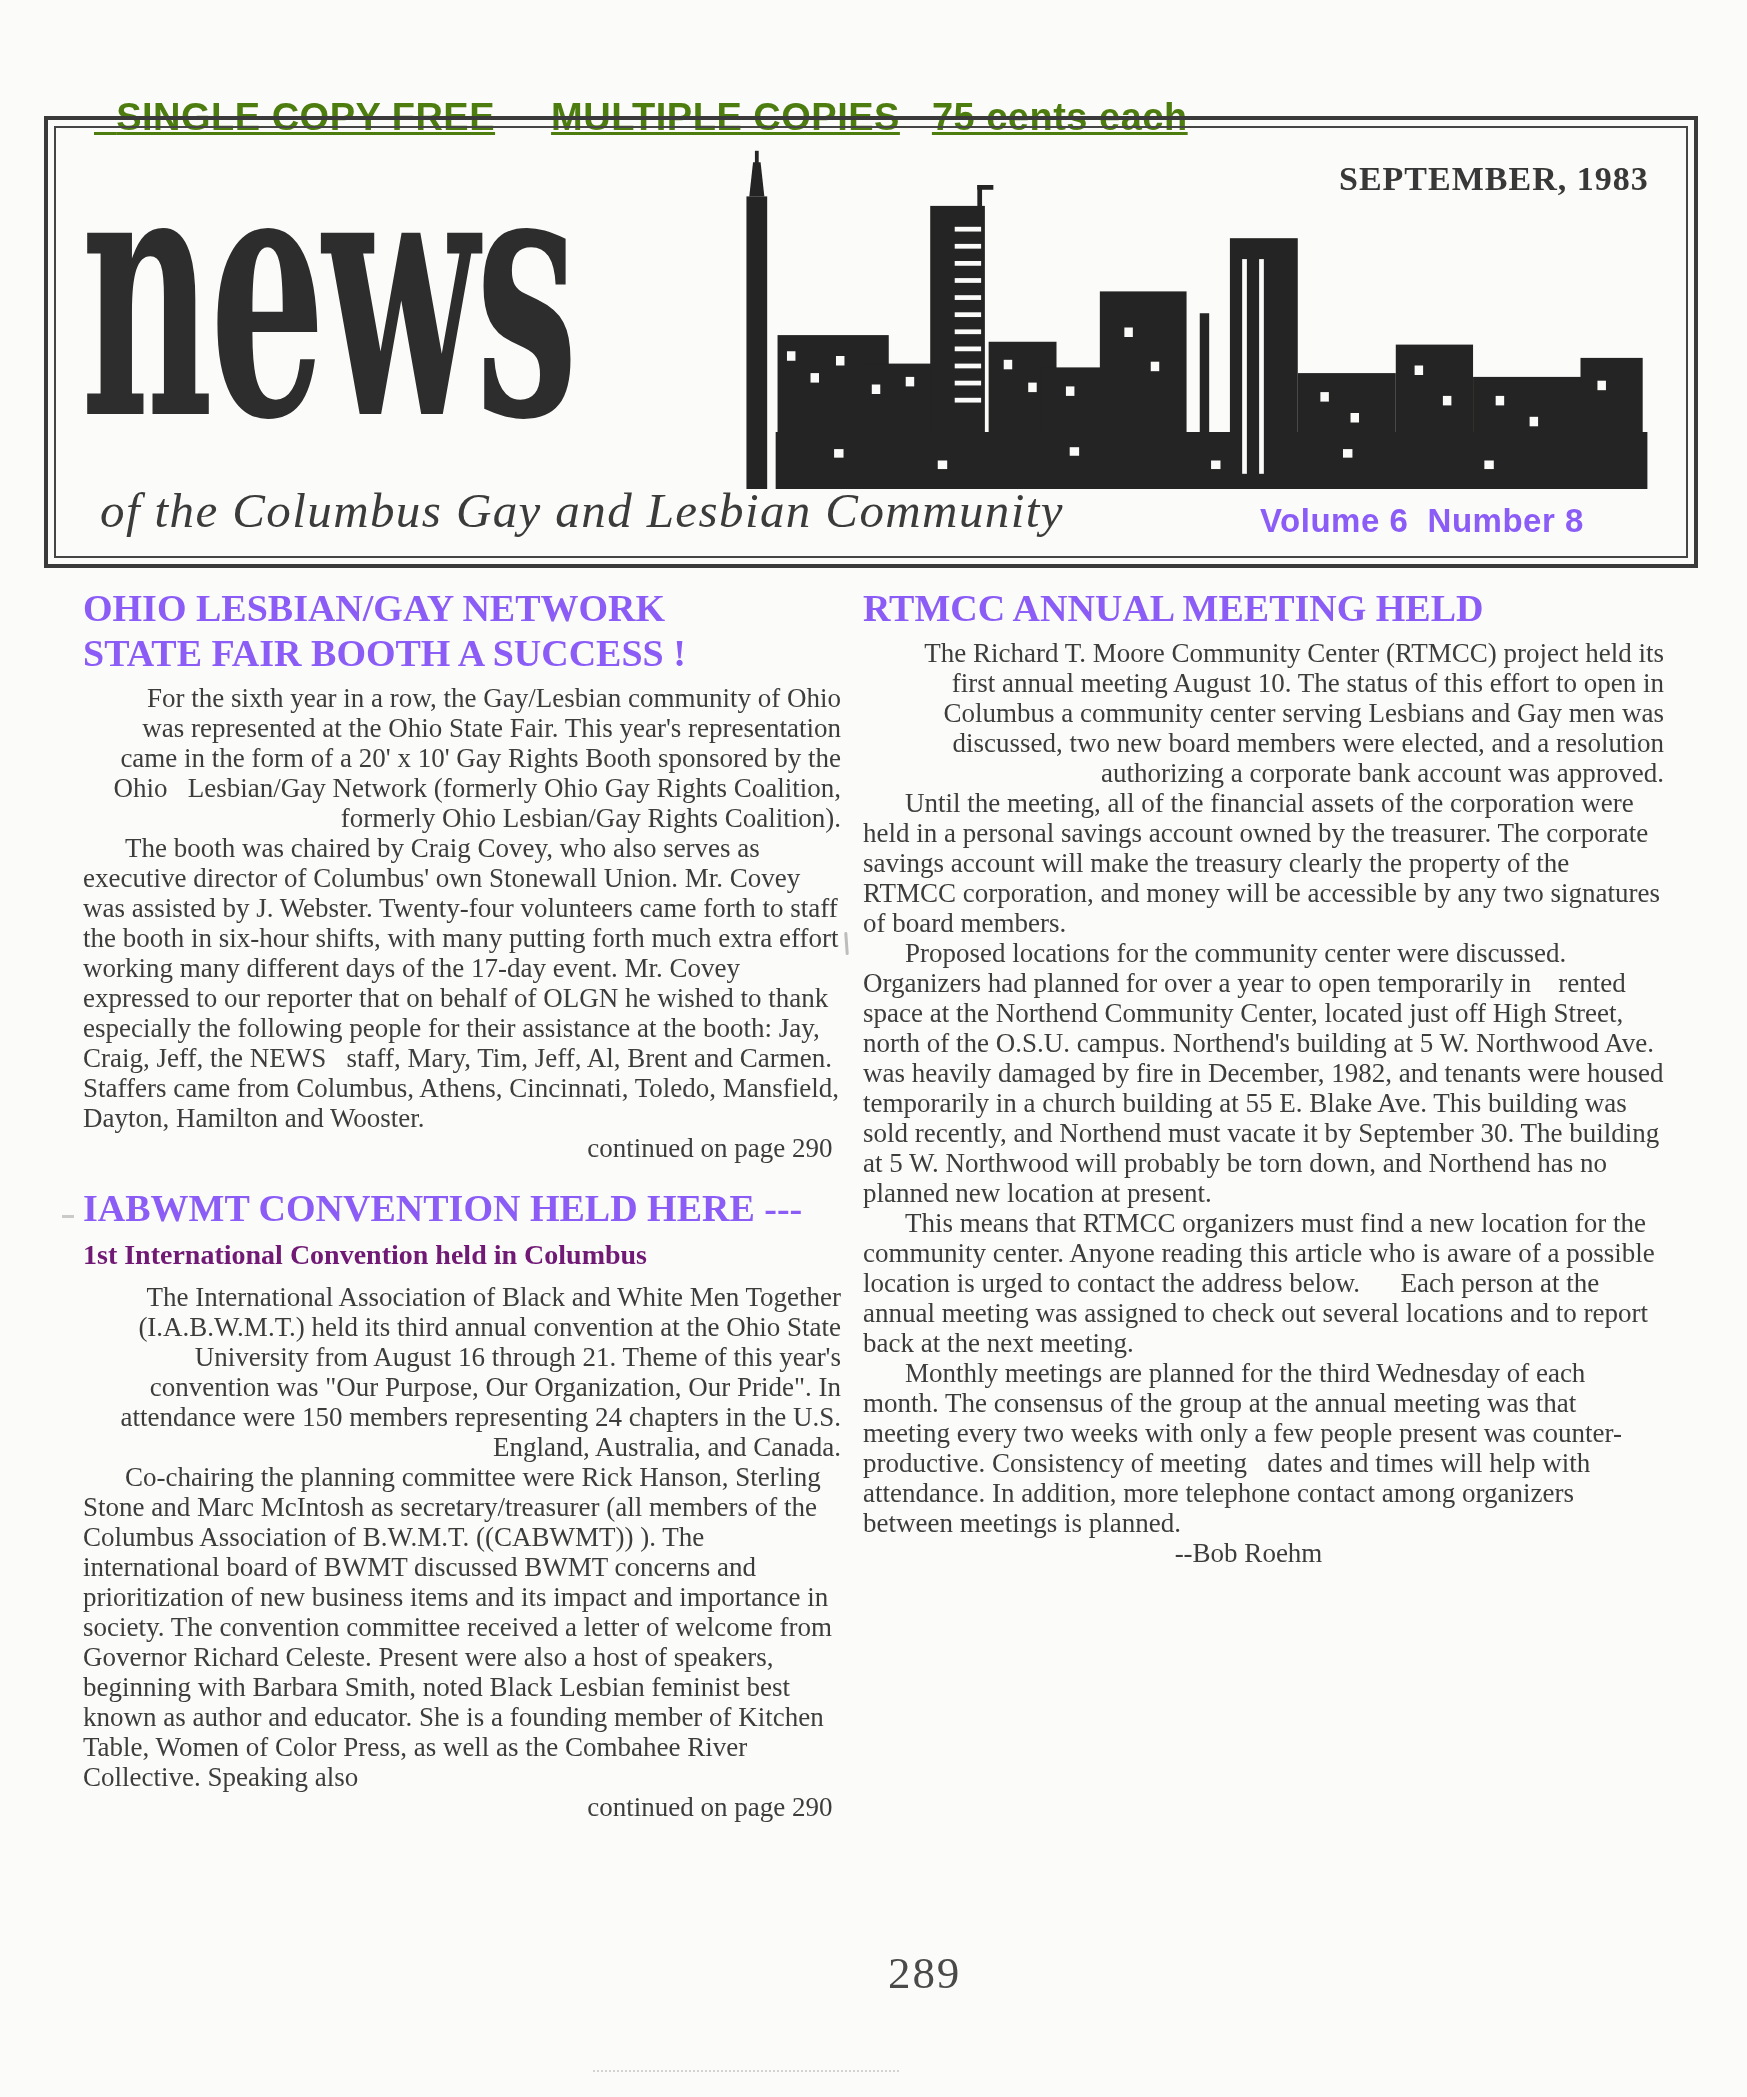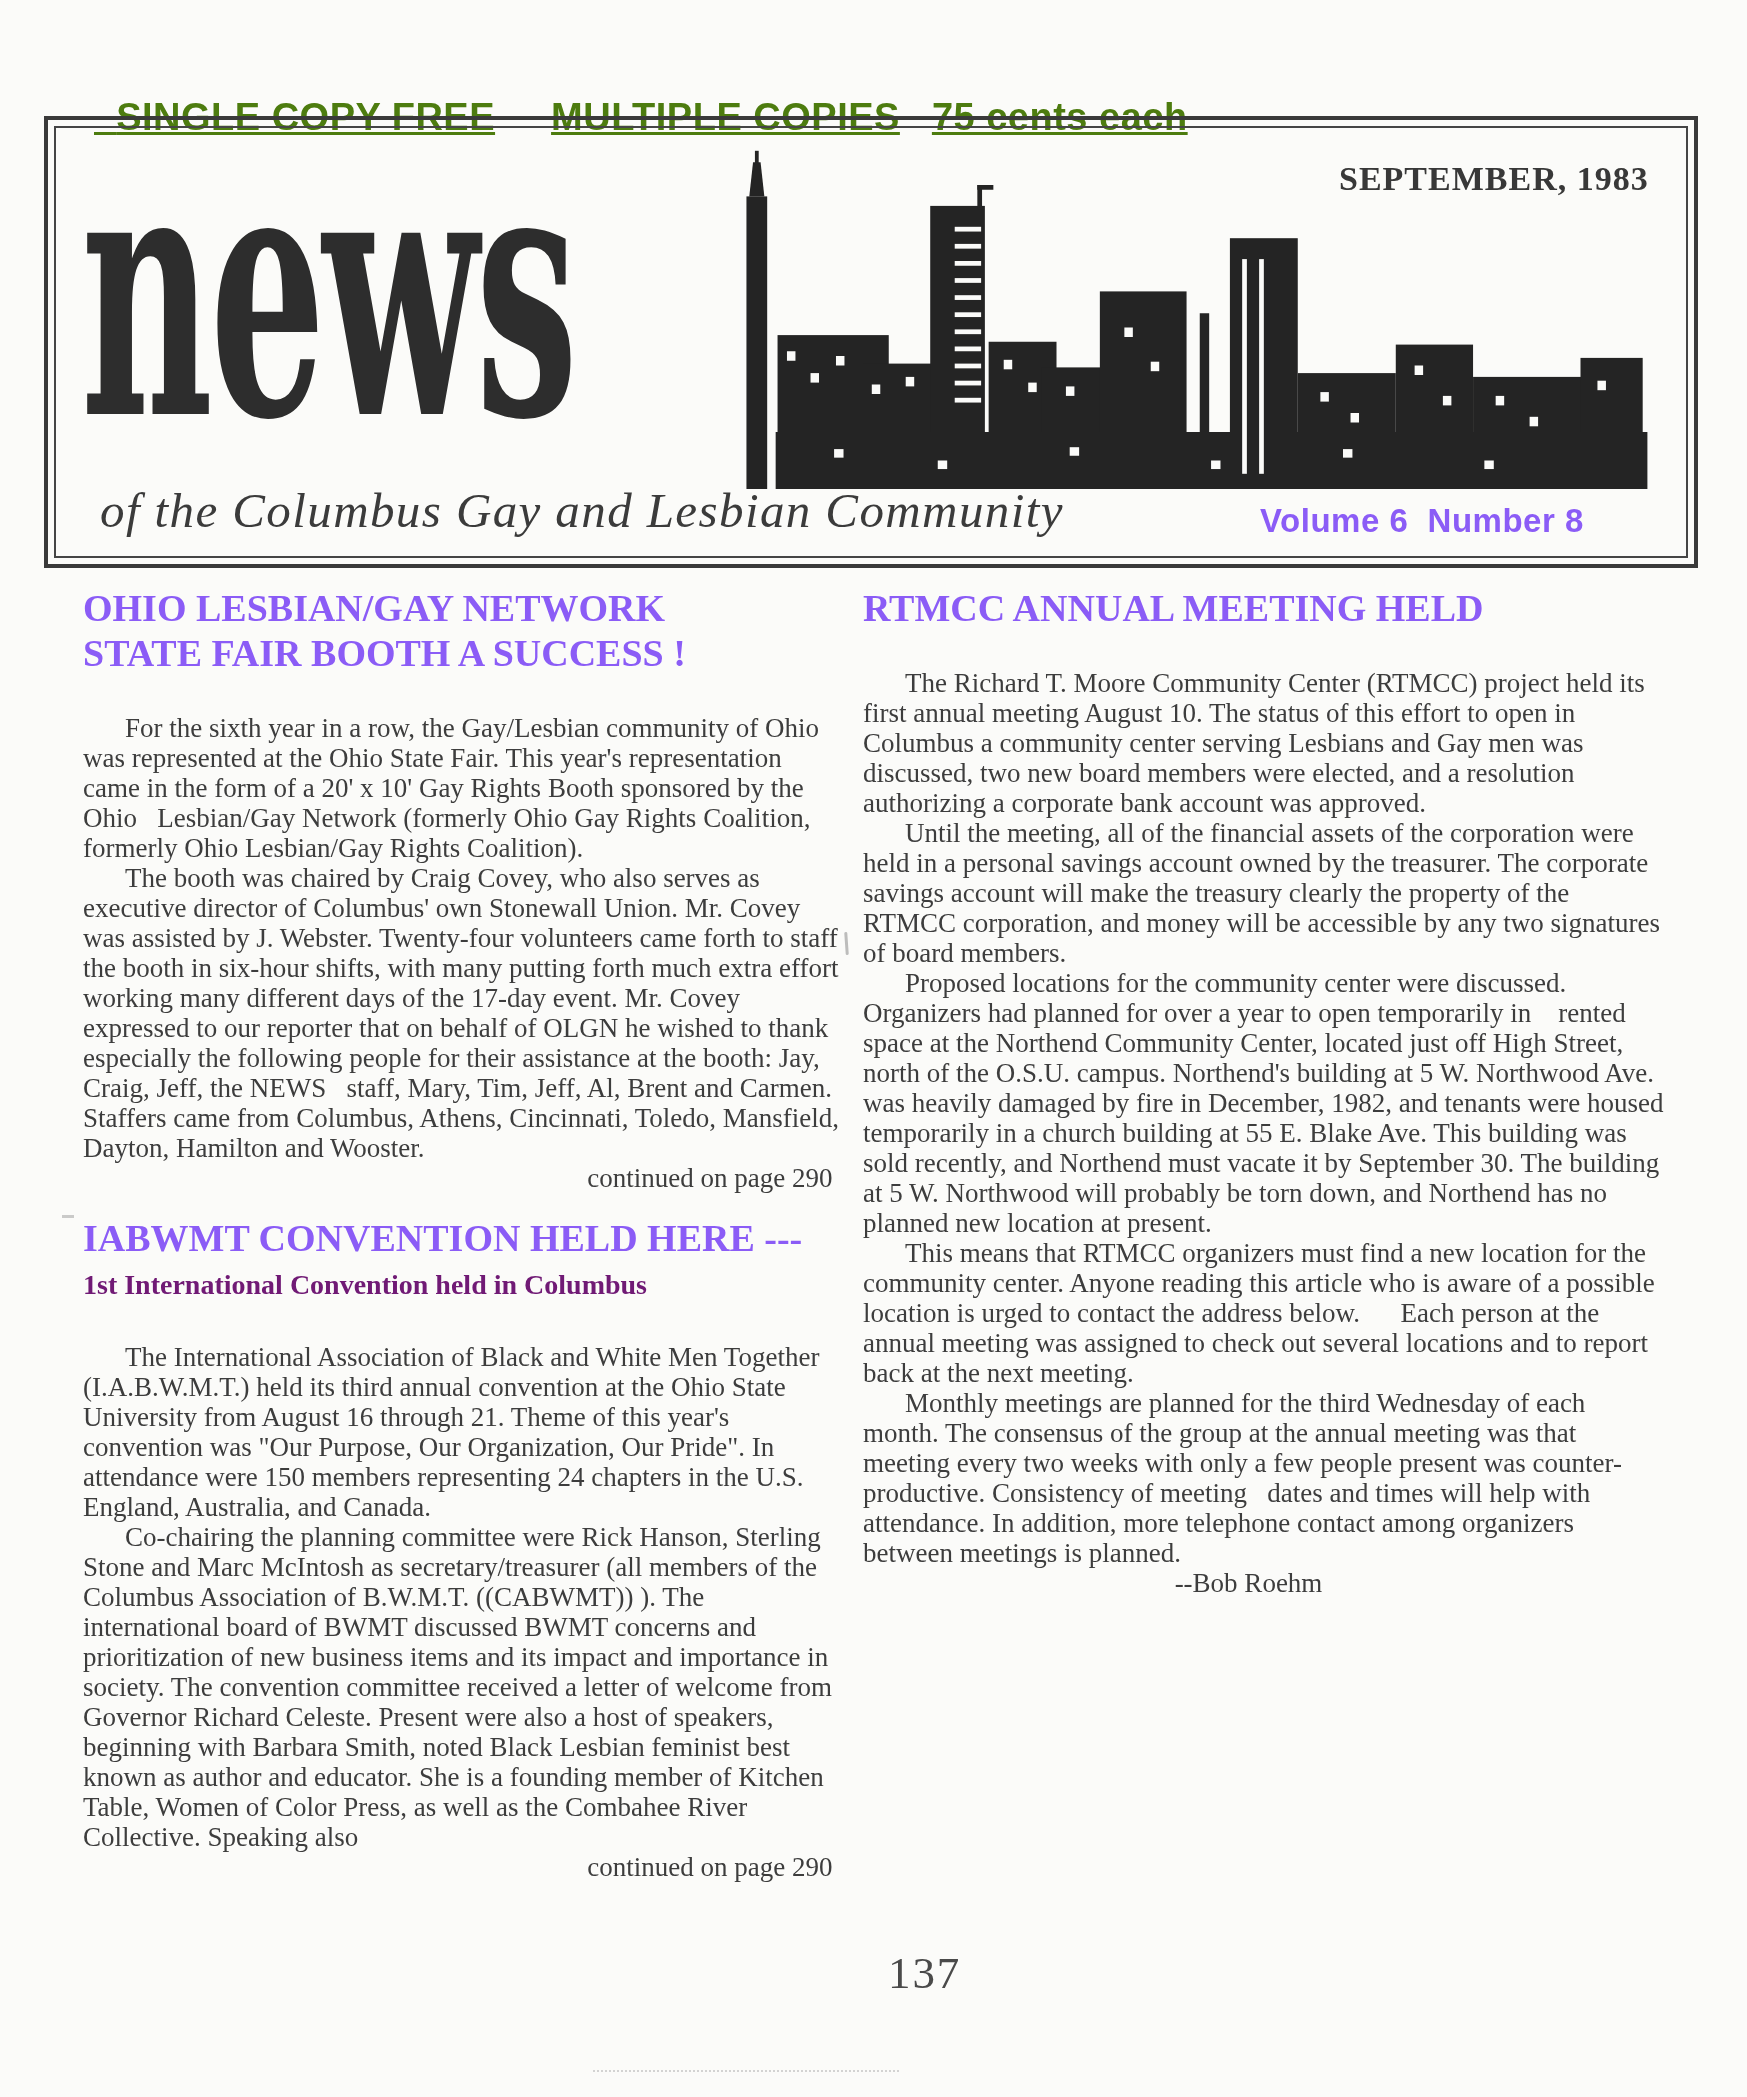--- a/index.html
+++ b/index.html
@@ -54,21 +54,21 @@
     margin:0;font-size:38px;line-height:45px;font-weight:bold;color:#8b5cf6;
     letter-spacing:0;
   }
   .col .subhead{
     margin:2.9px 0 0;font-size:28px;line-height:41px;font-weight:bold;color:#701a75;
   }
   .col p{
     margin:0;font-size:27px;line-height:30px;color:#3d3d3d;
     text-indent:42px;white-space:pre-wrap;
   }
-  .col p.first{margin-top:37px;}
+  .col p.first{margin-top:7px;text-align:right;}
   .continued{
     margin:4.8px 0 0;font-size:27px;line-height:30px;
     text-align:right;padding-right:8.6px;white-space:pre;color:#3d3d3d;
   }
   .article-2{margin-top:23px;}
   .byline{
     margin:12.4px 0 0;font-size:28px;line-height:30px;text-align:center;
     padding-right:72px;white-space:pre;color:#3d3d3d;
   }
   .page-number{
@@ -190,18 +190,18 @@
 <div class="col col-right">
   <h2>RTMCC ANNUAL MEETING HELD</h2>
   <p class="first">The Richard T. Moore Community Center (RTMCC) project held its first annual meeting August 10. The status of this effort to open in Columbus a community center serving Lesbians and Gay men was discussed, two new board members were elected, and a resolution authorizing a corporate bank account was approved.</p>
   <p>Until the meeting, all of the financial assets of the corporation were held in a personal savings account owned by the treasurer. The corporate savings account will make the treasury clearly the property of the RTMCC corporation, and money will be accessible by any two signatures of board members.</p>
   <p>Proposed locations for the community center were discussed. Organizers had planned for over a year to open temporarily in    rented space at the Northend Community Center, located just off High Street, north of the O.S.U. campus. Northend's building at 5 W. Northwood Ave. was heavily damaged by fire in December, 1982, and tenants were housed temporarily in a church building at 55 E. Blake Ave. This building was sold recently, and Northend must vacate it by September 30. The building at 5 W. Northwood will probably be torn down, and Northend has no planned new location at present.</p>
   <p>This means that RTMCC organizers must find a new location for the community center. Anyone reading this article who is aware of a possible location is urged to contact the address below.      Each person at the   annual meeting was assigned to check out several locations and to report back at the next meeting.</p>
   <p>Monthly meetings are planned for the third Wednesday of each month. The consensus of the group at the annual meeting was that meeting every two weeks with only a few people present was counter-productive. Consistency of meeting   dates and times will help with attendance. In addition, more telephone contact among organizers between meetings is planned.</p>
   <p class="byline">--Bob Roehm</p>
 </div>
 
-<div class="page-number">137</div>
+<div class="page-number">289</div>
 
 <div class="artifact-paren"></div>
 <div class="artifact-dash"></div>
 <div class="artifact-smudge"></div>
 
 
 </body></html>

